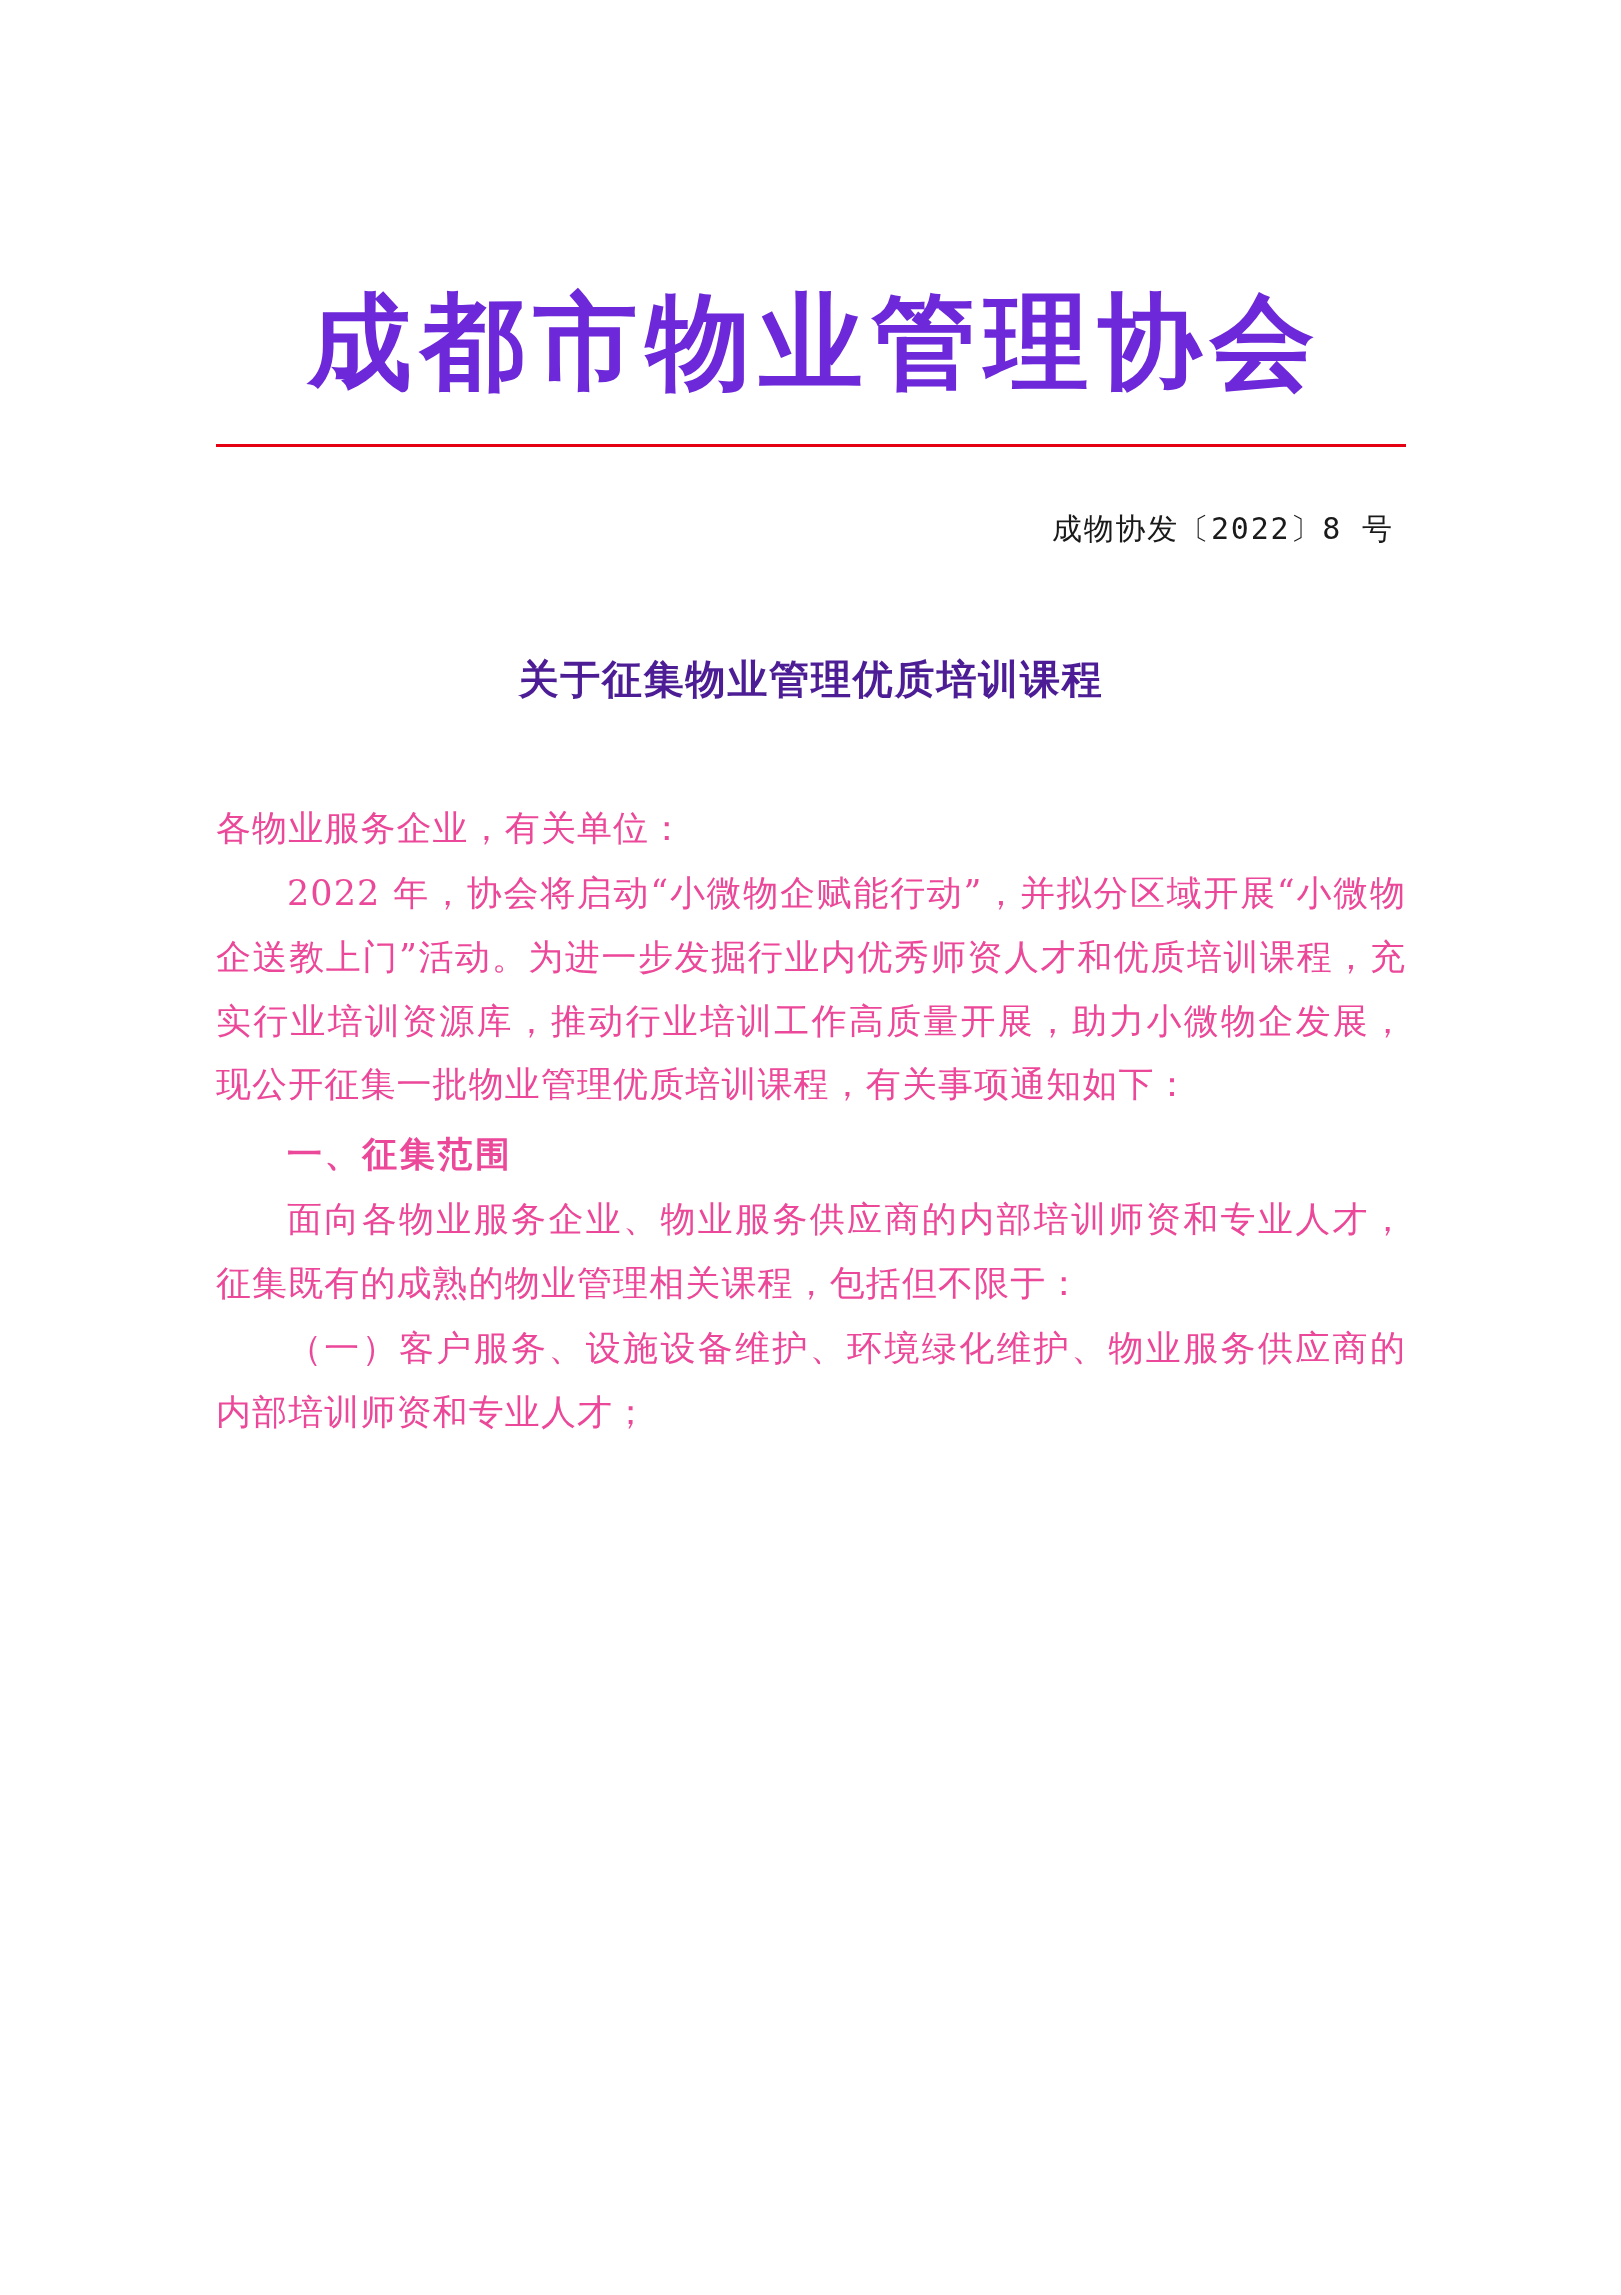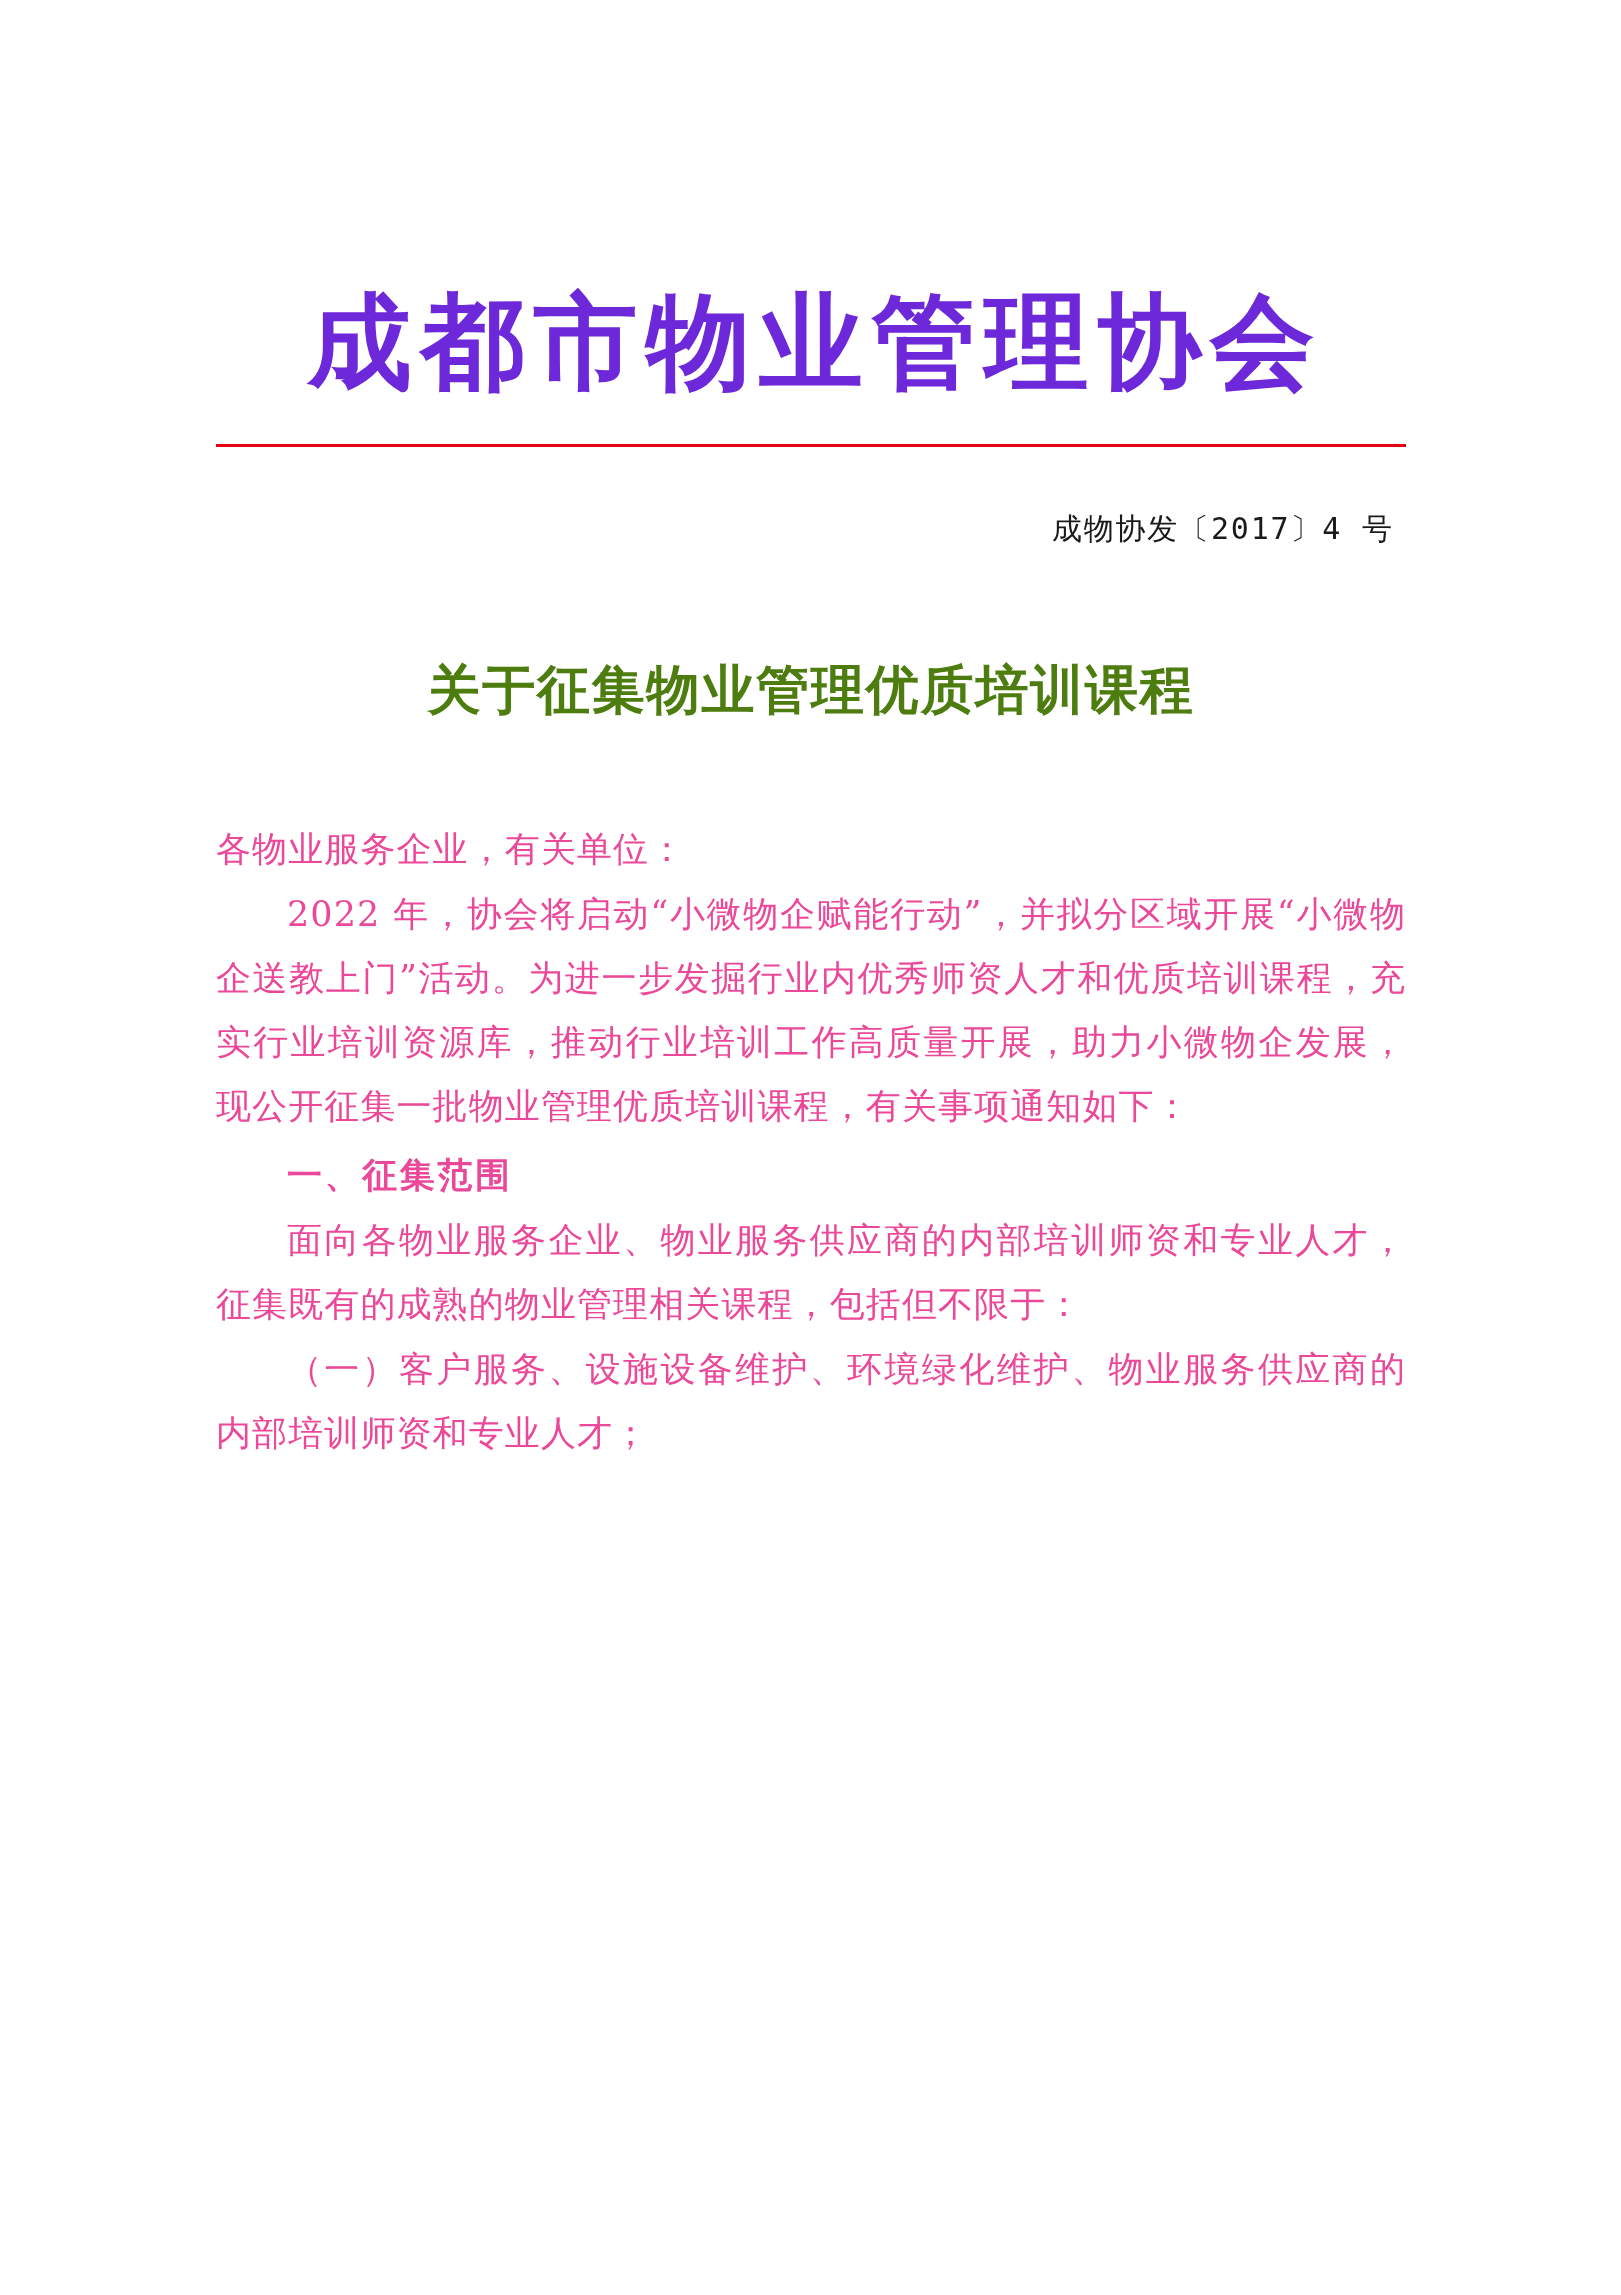--- a/index.html
+++ b/index.html
@@ -54,24 +54,24 @@
     letter-spacing: 1.8px;
     color: #1a1a1a;
     padding-right: 12.3px;
   }
 
   
   .doc-title {
     margin-top: 97px;
     text-align: center;
     font-weight: bold;
-    font-size: 53px;
+    font-size: 40px;
     line-height: 1.62;
     letter-spacing: 1.8px;
-    color: #4d7c0f;
+    color: #4c1d95;
   }
   .doc-title .line {
     display: block;
   }
 
   
   .body-text {
     margin-top: 85px;
     font-size: 35px;
     line-height: 1.82;
@@ -95,21 +95,21 @@
 </head>
 <body>
 
 <div class="page">
 
   <div class="letterhead">
     <div class="letterhead-title">成都市物业管理协会</div>
     <div class="letterhead-rule"></div>
   </div>
 
-  <div class="doc-number">成物协发〔2017〕4 号</div>
+  <div class="doc-number">成物协发〔2022〕8 号</div>
 
   <div class="doc-title">
     <span class="line">关于征集物业管理优质培训课程</span>
   </div>
 
   <div class="body-text">
     <p class="para">各物业服务企业，有关单位：</p>
     <p class="para indent">2022 年，协会将启动“小微物企赋能行动”，并拟分区域开展“小微物企送教上门”活动。为进一步发掘行业内优秀师资人才和优质培训课程，充实行业培训资源库，推动行业培训工作高质量开展，助力小微物企发展，现公开征集一批物业管理优质培训课程，有关事项通知如下：</p>
     <p class="para section-heading">一、征集范围</p>
     <p class="para indent">面向各物业服务企业、物业服务供应商的内部培训师资和专业人才，征集既有的成熟的物业管理相关课程，包括但不限于：</p>

